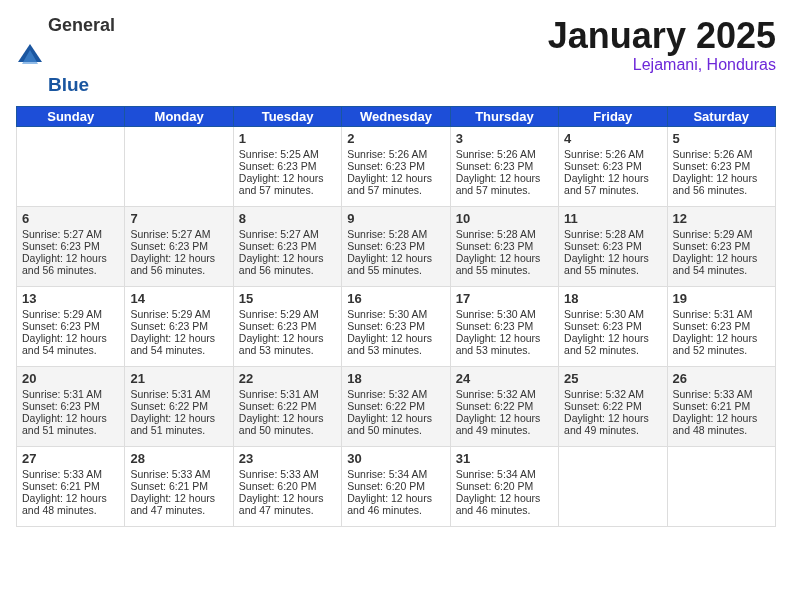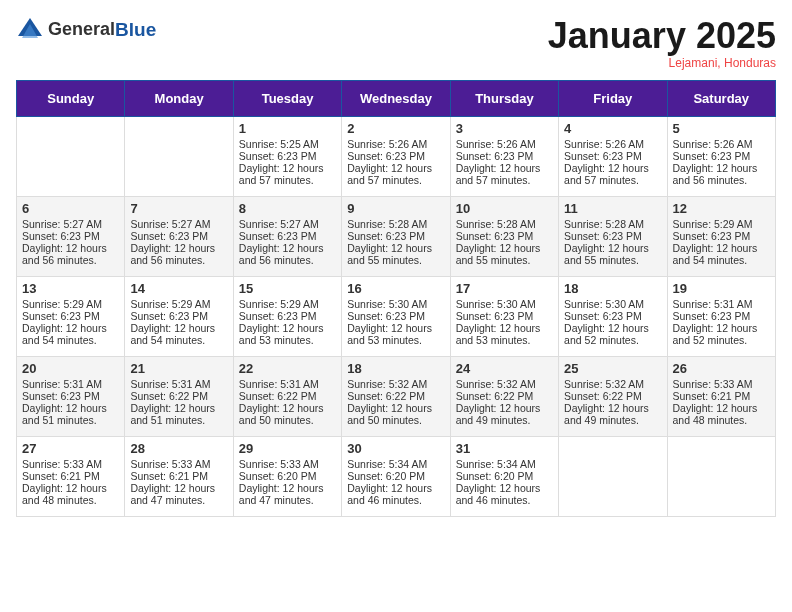--- a/index.html
+++ b/index.html
@@ -16,21 +16,23 @@
       align-items: flex-start;
       margin-bottom: 10px;
     }
     .logo {
       display: flex;
       align-items: center;
       gap: 4px;
     }
     .logo-text {
       display: flex;
+      flex-direction: column;
       line-height: 1.1;
+      gap: 39px;
     }
     .logo-general {
       font-size: 18px;
       font-weight: bold;
       color: #333;
     }
     .logo-blue {
       font-size: 19px;
       font-weight: bold;
       color: #1a56a0;
@@ -42,33 +44,33 @@
     .title-block {
       text-align: right;
     }
     .month-title {
       font-size: 36px;
       font-weight: bold;
       color: #1a1a1a;
       line-height: 1.1;
     }
     .location {
-      font-size: 12px;
-      color: #ef4444;
+      font-size: 16px;
+      color: #6d28d9;
     }
     table {
       width: 100%;
       border-collapse: collapse;
       table-layout: fixed;
     }
     thead th {
-      background-color: #4c1d95;
+      background-color: #1d4ed8;
       color: #fff;
       text-align: center;
-      padding: 10px 4px;
+      padding: 2px 4px;
       font-size: 13px;
       font-weight: bold;
       border: 1px solid #1a56a0;
     }
     tbody tr {
       border-bottom: 1px solid #ccc;
     }
     tbody td {
       vertical-align: top;
       padding: 4px 5px;
@@ -302,21 +304,21 @@
           <div>Sunset: 6:21 PM</div>
           <div>Daylight: 12 hours and 48 minutes.</div>
         </td>
         <td>
           <span class="day-num">28</span>
           <div>Sunrise: 5:33 AM</div>
           <div>Sunset: 6:21 PM</div>
           <div>Daylight: 12 hours and 47 minutes.</div>
         </td>
         <td>
-          <span class="day-num">29</span>
+          <span class="day-num">23</span>
           <div>Sunrise: 5:33 AM</div>
           <div>Sunset: 6:20 PM</div>
           <div>Daylight: 12 hours and 47 minutes.</div>
         </td>
         <td>
           <span class="day-num">30</span>
           <div>Sunrise: 5:34 AM</div>
           <div>Sunset: 6:20 PM</div>
           <div>Daylight: 12 hours and 46 minutes.</div>
         </td>

